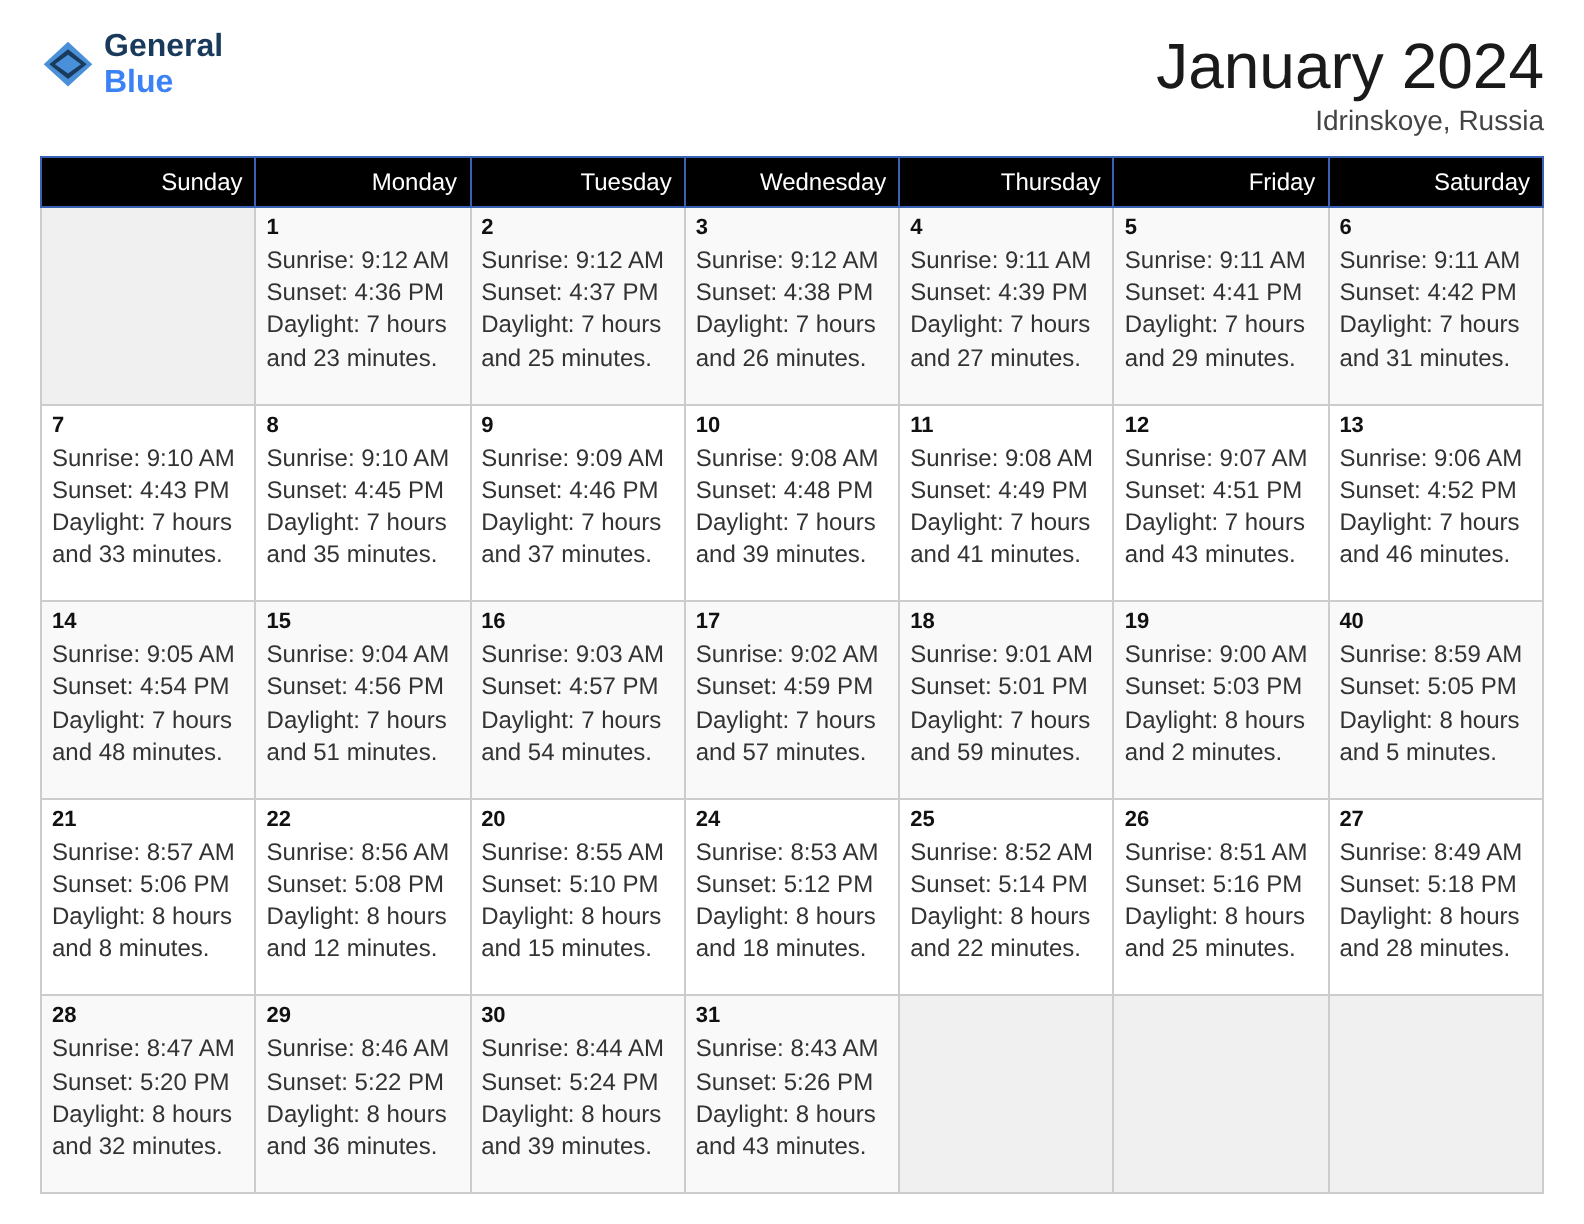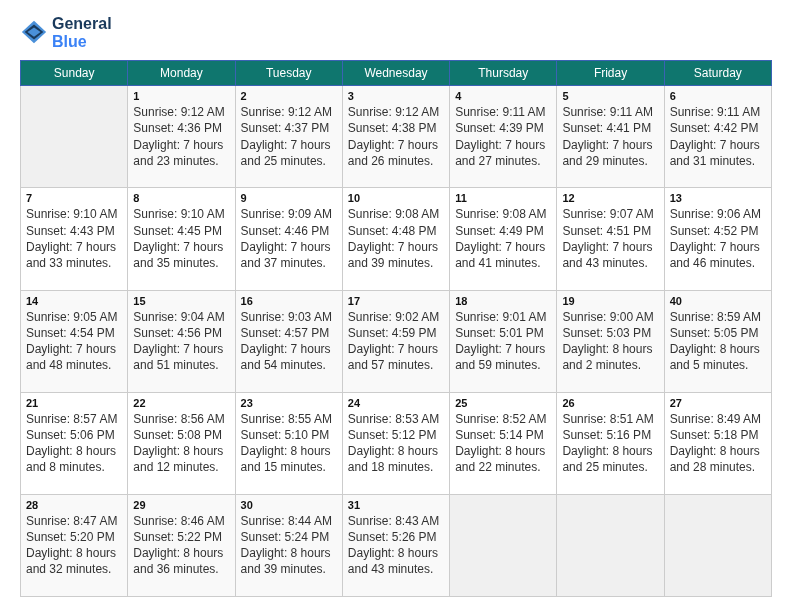--- a/index.html
+++ b/index.html
@@ -53,24 +53,24 @@
       font-size: 14px;
       color: #444;
     }
     .calendar {
       flex: 1;
       border-collapse: collapse;
       width: 100%;
       font-size: 10px;
     }
     .calendar thead tr th {
-      background-color: #0f766e;
+      background-color: #000000;
       color: #fff;
       padding: 5px 6px;
-      text-align: center;
+      text-align: right;
       font-size: 12px;
       font-weight: normal;
       border: 1px solid #3a62b4;
     }
     .calendar tbody tr td {
       border: 1px solid #ccc;
       vertical-align: top;
       padding: 4px 5px;
       width: calc(100% / 7);
       height: 88px;
@@ -106,20 +106,24 @@
       <svg class="logo-icon" viewBox="0 0 30 30">
         <polygon points="15,2 28,14 15,26 2,14" fill="#4a90d9"></polygon>
         <polygon points="15,6 25,14 15,22 5,14" fill="#1a3a5c"></polygon>
         <polygon points="15,9 22,14 15,19 8,14" fill="#4a90d9"></polygon>
       </svg>
       <div class="logo-text">
         <div>General</div>
         <div><span>Blue</span></div>
       </div>
     </div>
+    <div class="title-block">
+      <div class="month-title">January 2024</div>
+      <div class="location">Idrinskoye, Russia</div>
+    </div>
   </div>
 
   <table class="calendar">
     <thead>
       <tr>
       <th>Sunday</th>
           <th>Monday</th>
           <th>Tuesday</th>
           <th>Wednesday</th>
           <th>Thursday</th>
@@ -218,21 +222,21 @@
         <tr>
           <td>
             <div class="day-num">21</div>
             <div class="day-info">Sunrise: 8:57 AM<br>Sunset: 5:06 PM<br>Daylight: 8 hours and 8 minutes.</div>
           </td>
           <td>
             <div class="day-num">22</div>
             <div class="day-info">Sunrise: 8:56 AM<br>Sunset: 5:08 PM<br>Daylight: 8 hours and 12 minutes.</div>
           </td>
           <td>
-            <div class="day-num">23</div>
+            <div class="day-num">20</div>
             <div class="day-info">Sunrise: 8:55 AM<br>Sunset: 5:10 PM<br>Daylight: 8 hours and 15 minutes.</div>
           </td>
           <td>
             <div class="day-num">24</div>
             <div class="day-info">Sunrise: 8:53 AM<br>Sunset: 5:12 PM<br>Daylight: 8 hours and 18 minutes.</div>
           </td>
           <td>
             <div class="day-num">25</div>
             <div class="day-info">Sunrise: 8:52 AM<br>Sunset: 5:14 PM<br>Daylight: 8 hours and 22 minutes.</div>
           </td>

